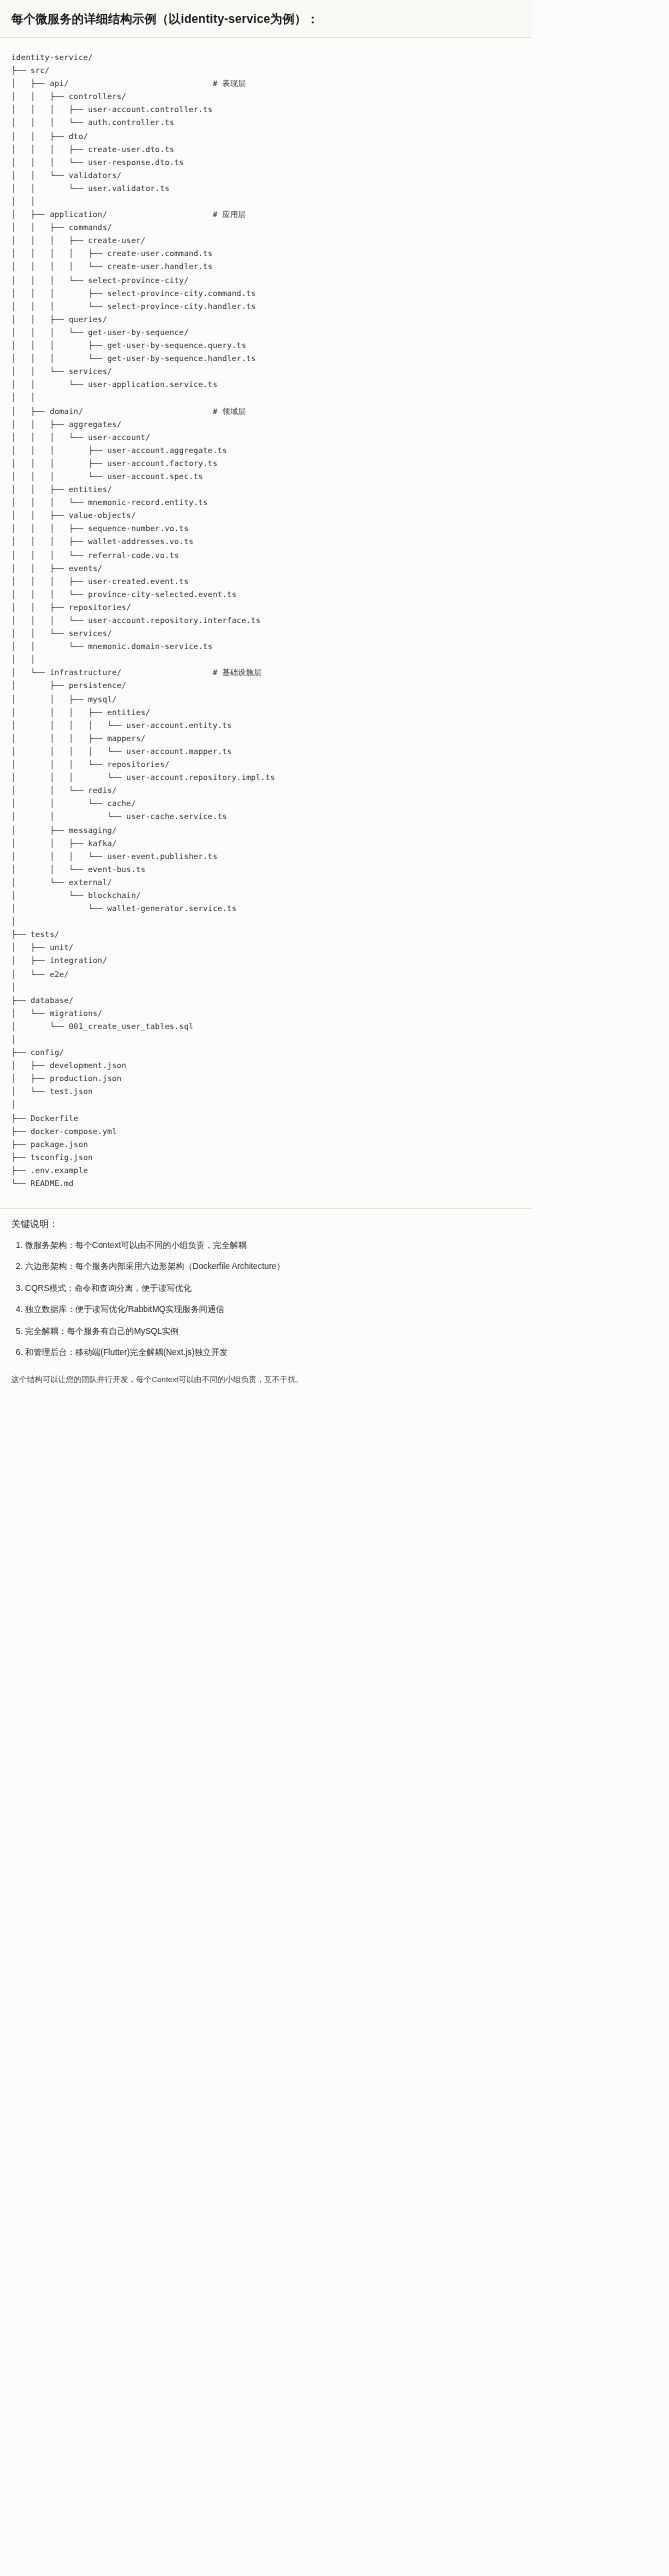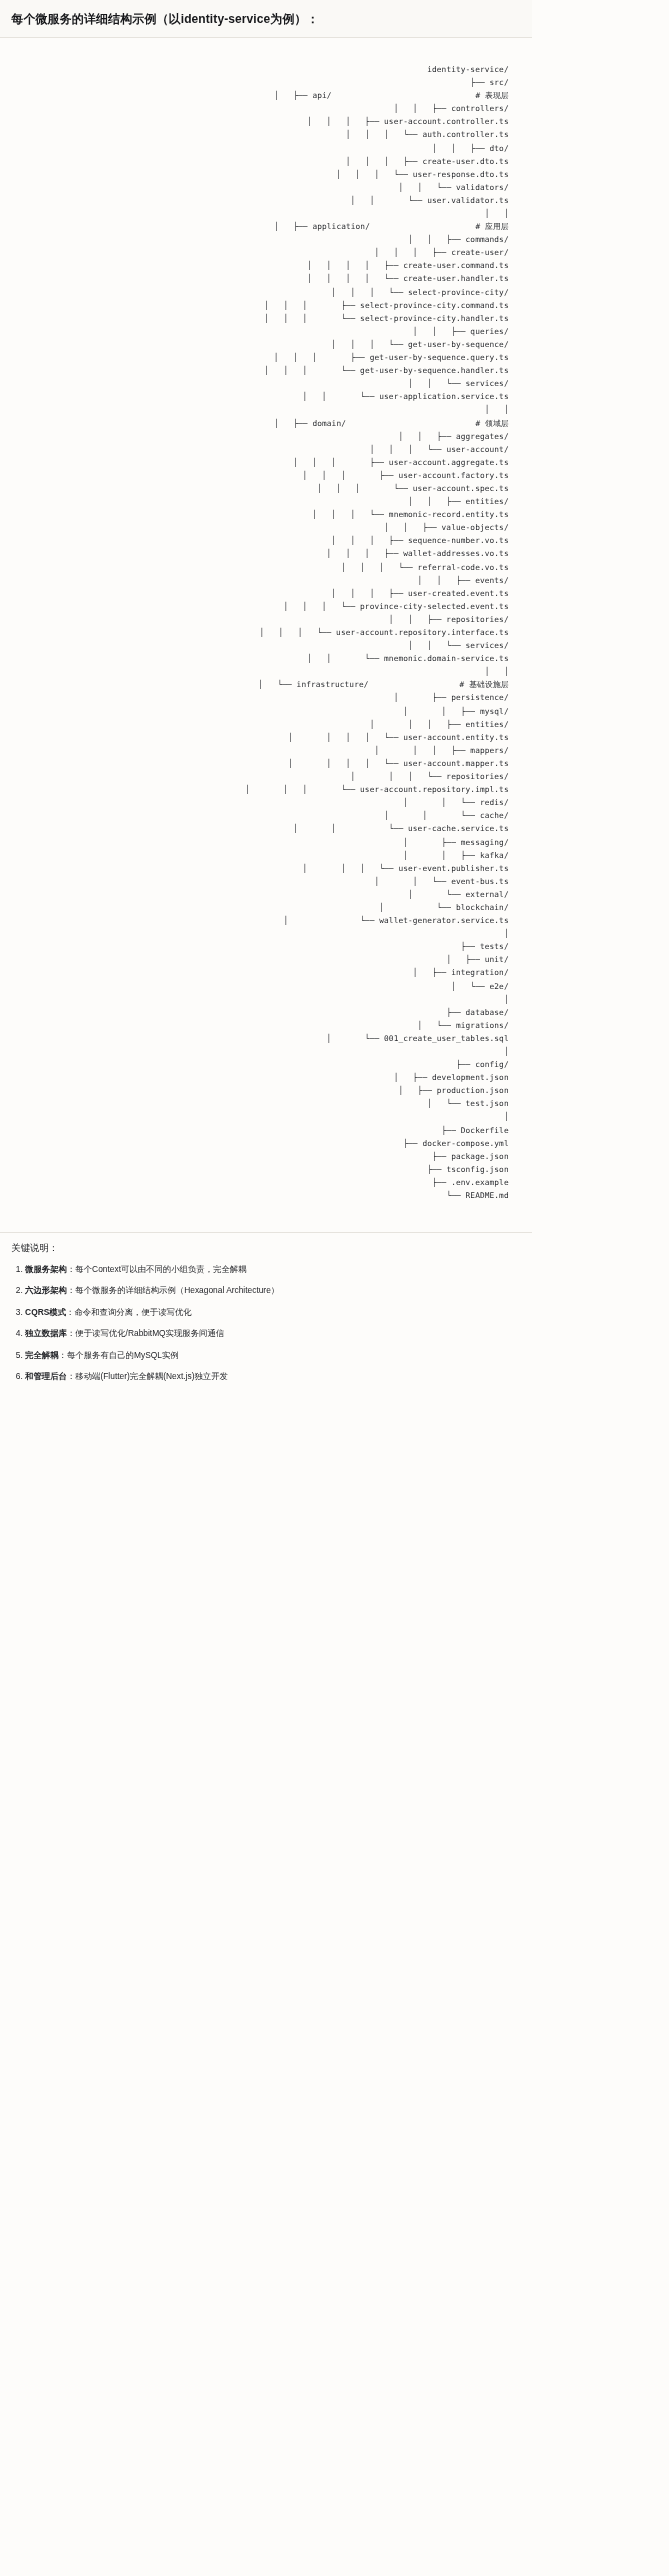--- a/index.html
+++ b/index.html
@@ -26,29 +26,28 @@
     letter-spacing:0.1px;
   }
 
   
   .tree-block{
     margin:0;
     padding:12.5px 11.3px 8.8px 11.3px;
     background:#fdfcfa;
   }
   pre.tree{
-    margin:12px;
+    margin:0;
     font-family:"DejaVu Sans Mono","Liberation Mono", monospace;
     font-size:7.8px;
     line-height:1.68;
     color:#2b2d31;
     white-space:pre;
     letter-spacing:0.1px;
     tab-size:4;
-    text-align:right;
   }
 
   
   .rule{
     height:0.6px;
     background:#e6e3dd;
     border:0;
     margin:8.8px 0 0 0;
   }
 
@@ -66,21 +65,21 @@
     margin:0;
     padding:0 0 0 13.8px;
     list-style:decimal;
   }
   ol.note-list > li{
     font-size:8.4px;
     line-height:1.6;
     margin:0 0 8.1px 0;
     color:#25262a;
   }
-  ol.note-list > li .k{font-weight:bold;}
+  ol.note-list > li .k{font-weight:normal;}
   .closing{
     padding:2.5px 11.3px 13.8px 11.3px;
     font-size:7.8px;
     line-height:1.65;
     color:#3a3c41;
   }
 </style>
 </head>
 <body>
 
@@ -180,32 +179,33 @@
 
   <hr class="rule">
 
   <div class="notes">
     <div class="notes-title">关键说明：</div>
     <ol class="note-list">
       <li>
         <span class="k">微服务架构</span><span>：</span><span>每个Context可以由不同的小组负责，完全解耦</span>
       </li>
       <li>
-        <span class="k">六边形架构</span><span>：</span><span>每个微服务的详细结构示例（Hexagonal Architecture）</span>
+        <span class="k">六边形架构</span><span>：</span><span>每个服务内部采用六边形架构（Dockerfile Architecture）</span>
       </li>
       <li>
         <span class="k">CQRS模式</span><span>：</span><span>命令和查询分离，便于读写优化</span>
       </li>
       <li>
         <span class="k">独立数据库</span><span>：</span><span>便于读写优化/RabbitMQ实现服务间通信</span>
       </li>
       <li>
         <span class="k">完全解耦</span><span>：</span><span>每个服务有自己的MySQL实例</span>
       </li>
       <li>
         <span class="k">和管理后台</span><span>：</span><span>移动端(Flutter)完全解耦(Next.js)独立开发</span>
       </li>
     </ol>
   </div>
 
+  <div class="closing">这个结构可以让您的团队并行开发，每个Context可以由不同的小组负责，互不干扰。</div>
 
 </div>
 
 
 </body></html>

